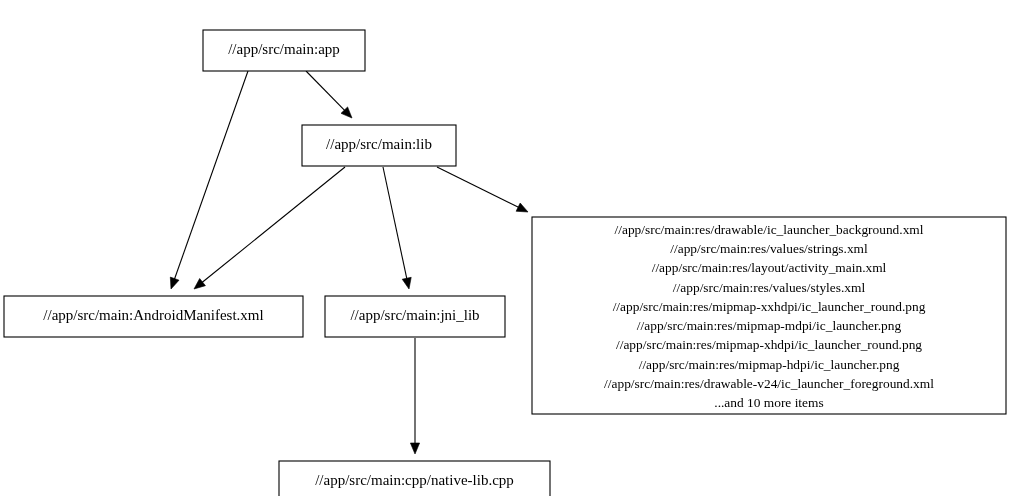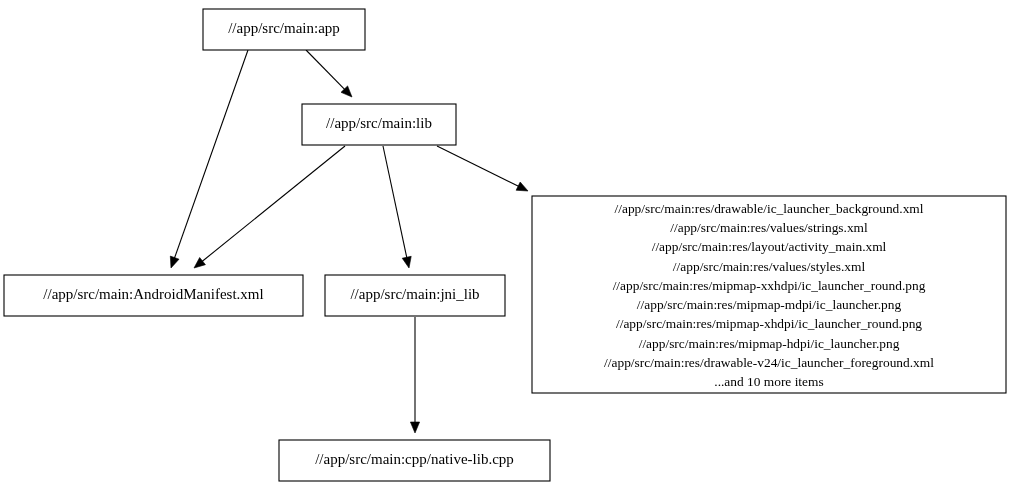--- a/index.html
+++ b/index.html
@@ -11,20 +11,21 @@
   body {
     width: 1018px;
     height: 496px;
     overflow: hidden;
     font-family: "Liberation Serif", "DejaVu Serif", serif;
   }
   #graph-root {
     position: relative;
     width: 1018px;
     height: 432px;
+    margin-top: 21px;
   }
   svg.graph-canvas {
     display: block;
     width: 1018px;
     height: 496px;
   }
   .node-box {
     fill: #ffffff;
     stroke: #000000;
     stroke-width: 1.1;

